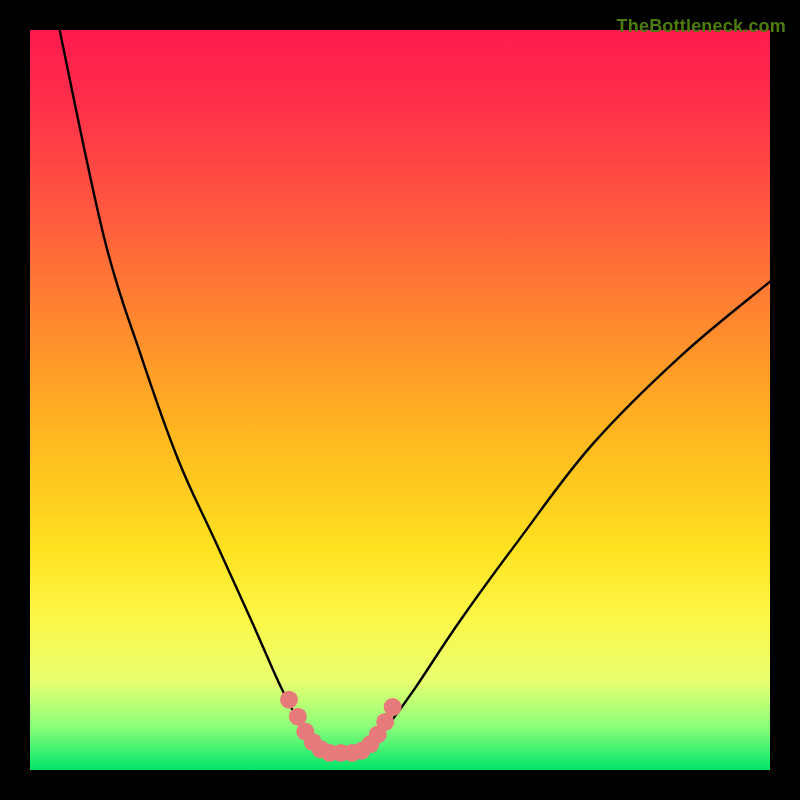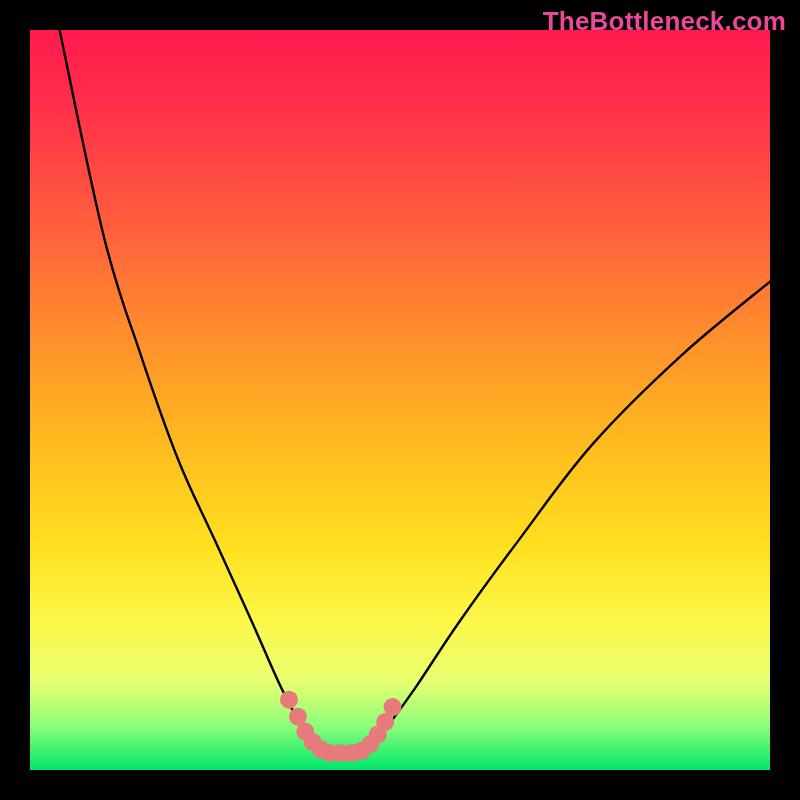--- a/index.html
+++ b/index.html
@@ -23,26 +23,26 @@
       #ff8a2e 40%,
       #ffb81f 55%,
       #ffe120 70%,
       #fcf84a 80%,
       #e8ff70 88%,
       #8eff7a 94%,
       #00e66a 100%);
   }
   .watermark {
     position: absolute;
-    top: 6px;
+    top: 16px;
     right: 14px;
     font-family: Arial, Helvetica, sans-serif;
-    font-size: 26px;
+    font-size: 18px;
     font-weight: 600;
-    color: #ec4899;
+    color: #4d7c0f;
     letter-spacing: 0.2px;
   }
   svg.curves {
     position: absolute;
     left: 30px;
     top: 30px;
     width: 740px;
     height: 740px;
     overflow: visible;
   }

